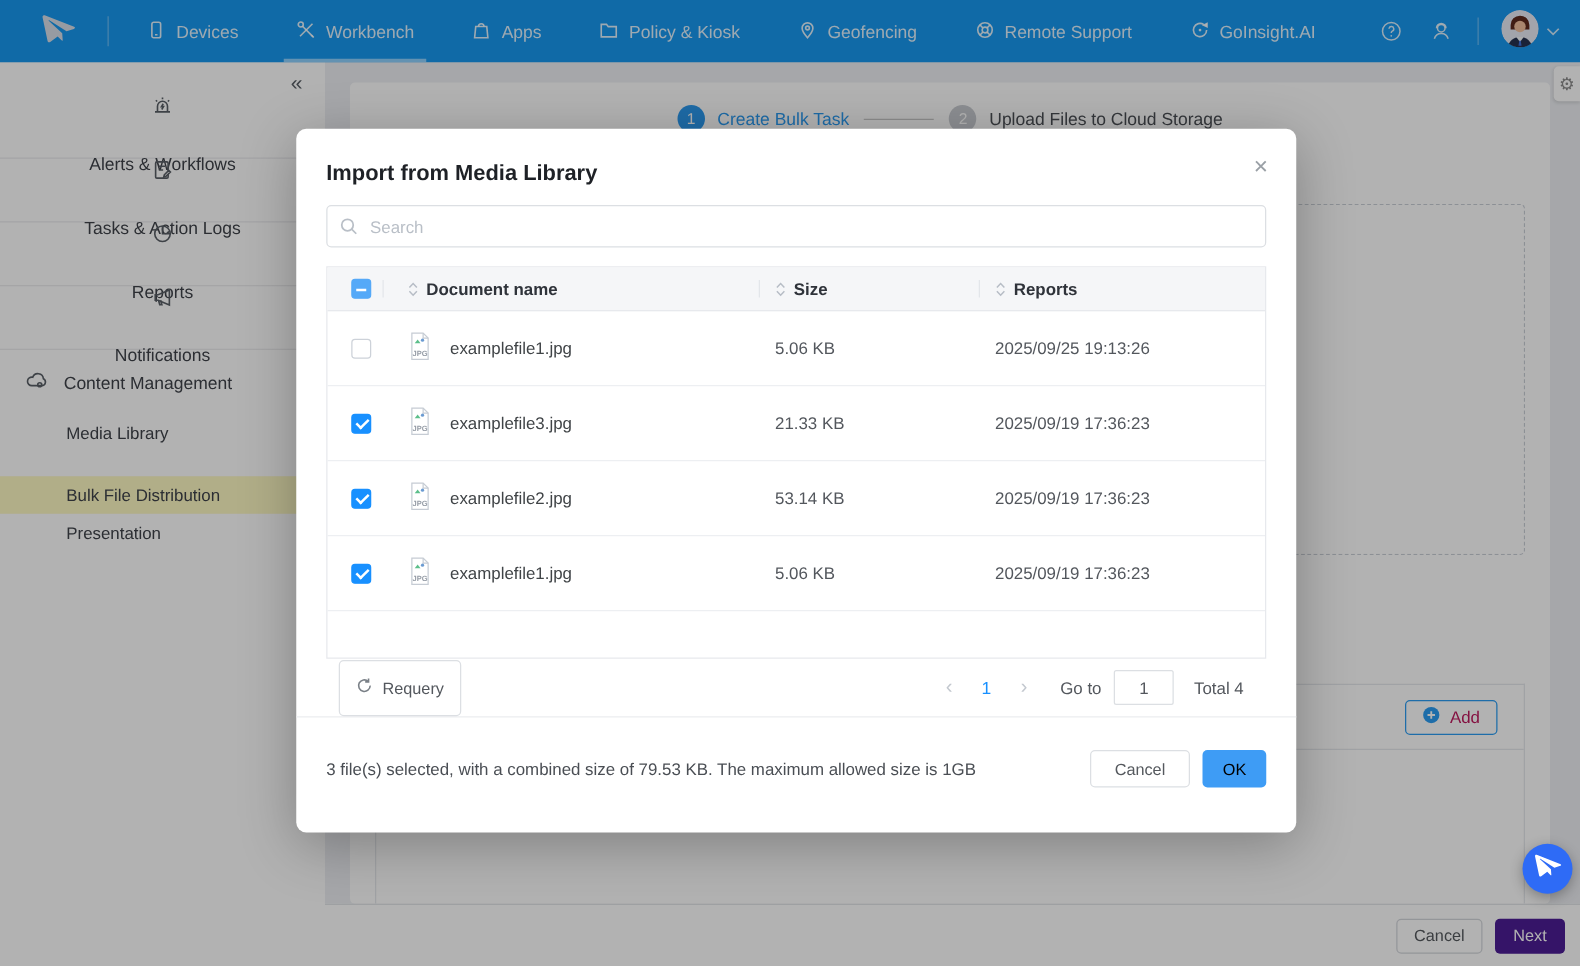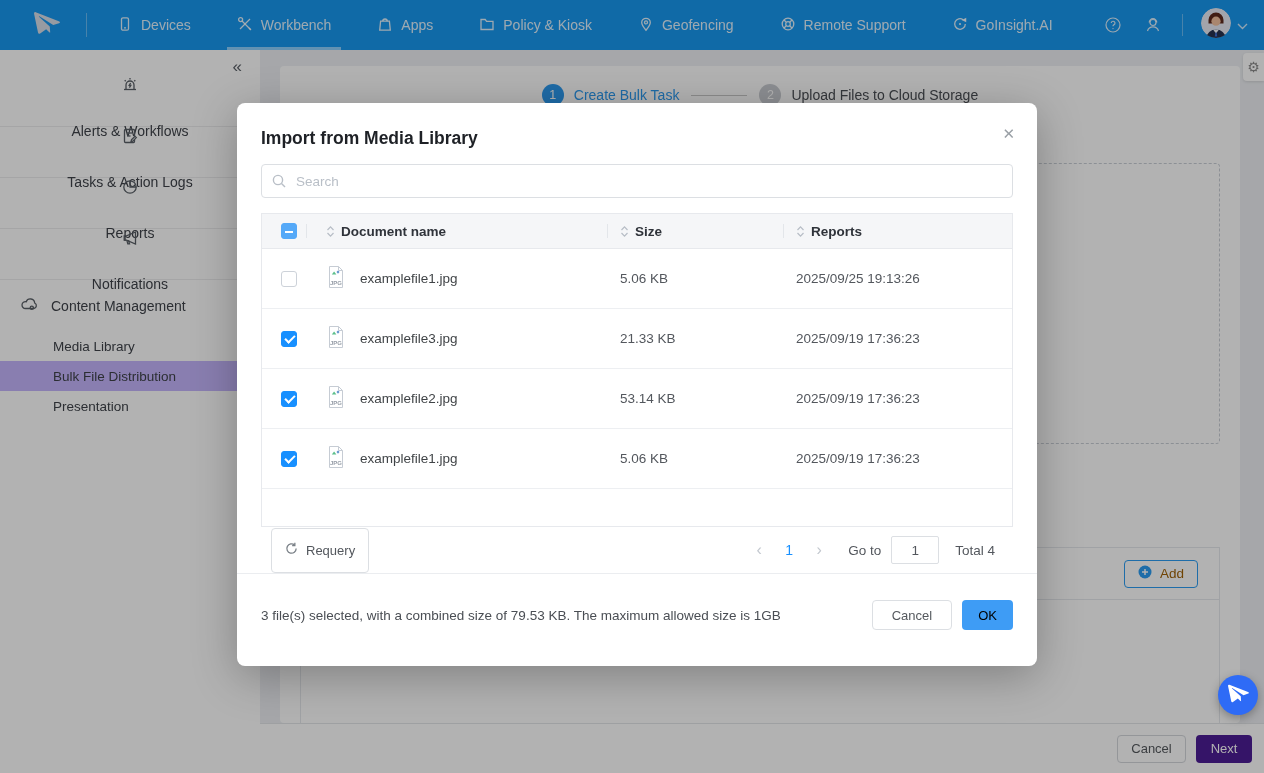--- a/index.html
+++ b/index.html
@@ -19,36 +19,36 @@
   .nav-vdiv2 { width:1px; height:22px; background:rgba(255,255,255,.35); }
   .avatar-wrap { display:flex; align-items:center; gap:6px; cursor:pointer; }
 
   
   .sidebar { position:absolute; top:50px; left:0; bottom:0; width:260px; background:#fff; z-index:1; }
   .collapse-row { height:26px; padding:8px 18px 0; text-align:right; color:#595f66; font-size:17px; line-height:18px; }
   .collapse-row span { cursor:pointer; }
   .side-item { height:51px; display:flex; align-items:center; gap:26px; padding:0 20px; border-bottom:1px solid #ececee; font-size:14px; color:#3f434a; cursor:pointer;flex-direction:column; }
   .side-group { height:51px; display:flex; align-items:center; gap:13px; padding:0 20px; font-size:14px; color:#3f434a; cursor:pointer; }
   .side-sub { height:30px; display:flex; align-items:center; padding-left:53px; font-size:13.5px; color:#3f434a; cursor:pointer; }
-  .side-sub.selected { background:#c4b5fd; }
+  .side-sub.selected { background:#fef9c3;margin-top:20px; }
 
   
   .content { position:absolute; top:50px; left:260px; right:0; bottom:0; background:#eef0f4; z-index:1; }
   .card { position:absolute; left:20px; right:24px; top:16px; bottom:50px; background:#fff; border-radius:4px; }
   .stepper { position:absolute; top:18px; left:0; right:0; display:flex; align-items:center; justify-content:center; gap:12px; }
   .step { display:flex; align-items:center; gap:10px; }
   .step-dot { width:22px; height:22px; border-radius:50%; background:#c9ccd1; color:#fff; font-size:12.5px; display:flex; align-items:center; justify-content:center; }
   .step-label { font-size:14px; color:#4b4f55; }
   .step.active .step-dot { background:#2b9af0; }
   .step.active .step-label { color:#2b9af0; }
   .step-line { width:56px; height:1px; background:#c9c9c9; }
   .dropzone { position:absolute; top:97px; right:20px; left:500px; height:281px; border:1px dashed #c9ced6; border-radius:4px; }
   .device-box { position:absolute; left:20px; right:20px; top:481px; bottom:0; border:1px solid #e6e8ec; border-bottom:none; }
   .device-toolbar { height:52px; border-bottom:1px solid #e6e8ec; display:flex; align-items:center; justify-content:flex-end; padding-right:21px; }
-  .add-btn { height:28px; display:flex; align-items:center; gap:8px; padding:0 13px; border:1px solid #2b9df2; border-radius:4px; background:#fff; color:#a16207; font-size:13.5px; cursor:pointer; }
+  .add-btn { height:28px; display:flex; align-items:center; gap:8px; padding:0 13px; border:1px solid #2b9df2; border-radius:4px; background:#fff; color:#be185d; font-size:13.5px; cursor:pointer; }
   .device-empty { text-align:center; padding-top:30px; color:#9aa0a6; font-size:14px; }
   .settings-tab { position:absolute; top:3px; right:0; width:21px; height:28px; background:#fff; border-radius:4px 0 0 4px; display:flex; align-items:center; justify-content:center; color:#8c8c8c; font-size:14px; box-shadow:0 1px 3px rgba(0,0,0,.12); cursor:pointer; }
   .page-footer { position:absolute; left:0; right:0; bottom:0; height:50px; background:#fff; border-top:1px solid #e2e5e9; display:flex; align-items:center; justify-content:flex-end; gap:10px; padding-right:12px; }
   .pf-cancel { width:69px; height:28px; border:1px solid #d4d7dc; border-radius:4px; background:#fff; color:#55595e; font-size:13px; cursor:pointer; }
   .pf-next { width:56px; height:28px; border:none; border-radius:4px; background:#4c1d95; color:#fff; font-size:13px; cursor:pointer; }
 
   
   .mask { position:absolute; inset:0; background:rgba(0,0,0,.30); z-index:10; }
   .fab { position:absolute; left:1218px; top:675px; width:40px; height:40px; border-radius:50%; background:#2e6bf6; z-index:30; display:flex; align-items:center; justify-content:center; box-shadow:0 3px 10px rgba(0,0,0,.3); cursor:pointer; }
 

